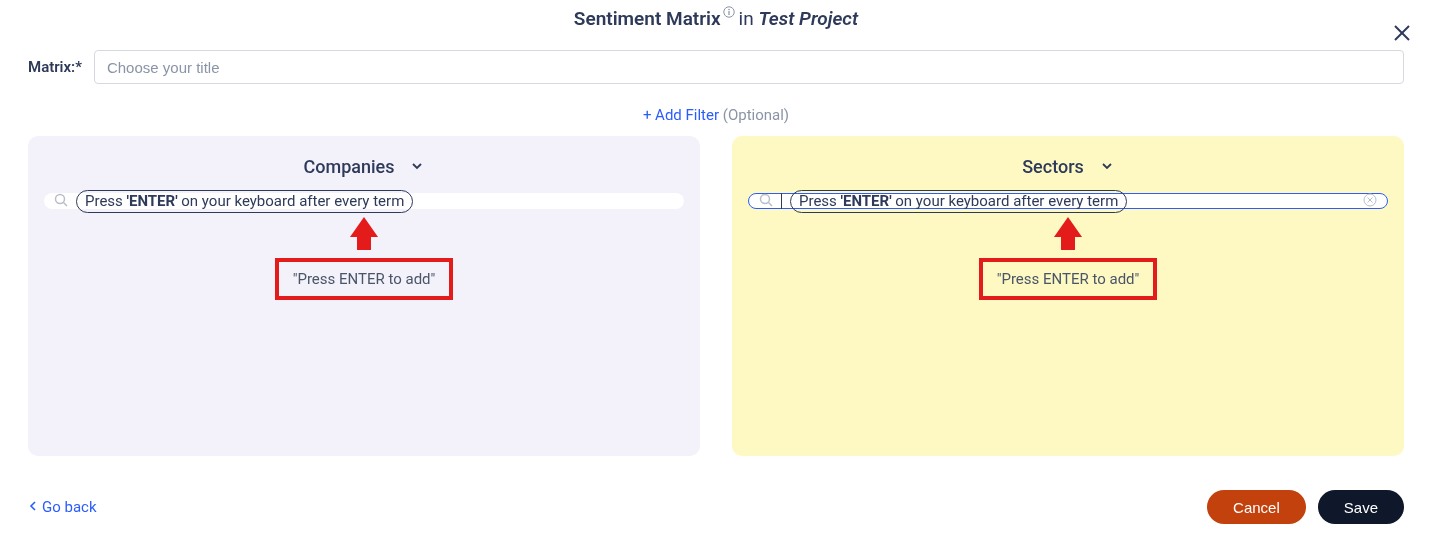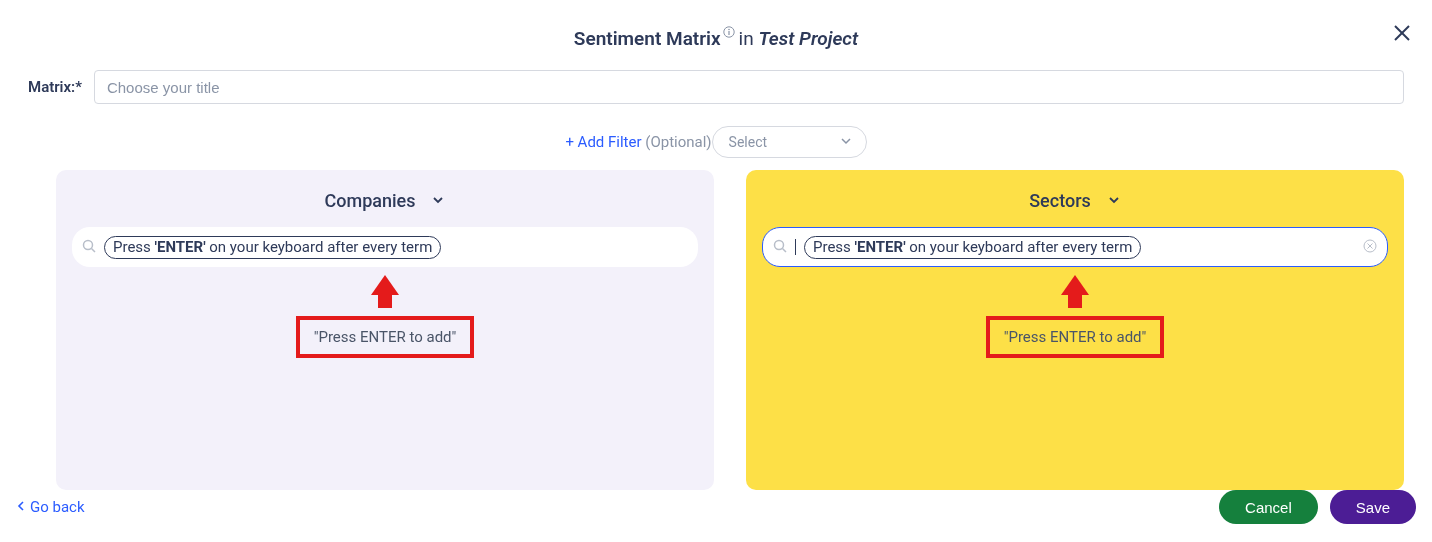--- a/index.html
+++ b/index.html
@@ -7,21 +7,21 @@
     font-family: -apple-system, BlinkMacSystemFont, "Segoe UI", Roboto, Helvetica, Arial, sans-serif;
     background: #ffffff;
     color: #2e3a59;
     width: 1432px;
     height: 542px;
     position: relative;
     overflow: hidden;
   }
   .header {
     text-align: center;
-    padding-top: 24px;
+    padding-top: 4px;
     padding-bottom: 10px;
     position: relative;
   }
   .header-title {
     font-size: 19px;
     font-weight: 600;
     color: #2e3a59;
     display: inline-block;
   }
   .header-in {
@@ -99,48 +99,47 @@
     justify-content: space-between;
     padding: 0 14px 0 16px;
     font-size: 14px;
     color: #8a94a6;
     cursor: pointer;
   }
   .panels {
     display: flex;
     gap: 32px;
     padding: 0 28px;
-    margin-left: 28px;
   }
   .panel {
     flex: 1;
     border-radius: 10px;
     height: 320px;
     padding: 20px 16px;
   }
   .panel-left { background: #f3f1fa; }
-  .panel-right { background: #fde047; }
+  .panel-right { background: #fef9c3; }
   .panel-header {
     text-align: center;
     font-size: 18px;
     font-weight: 500;
     color: #2e3a59;
     margin-bottom: 16px;
     display: flex;
     align-items: center;
     justify-content: center;
     gap: 16px;
   }
   .chevron { color: #2e3a59; }
   .search-bar {
     display: flex;
     align-items: center;
     background: #ffffff;
     border-radius: 18px;
-    height: 40px;
+    height: 16px;
     padding: 0 10px;
     gap: 8px;
     position: relative;
   }
   .search-bar.focused {
     border: 1px solid #2b5cff;
   }
   .search-icon { color: #b8bec9; flex-shrink: 0; }
   .pill {
     border: 1.5px solid #2e3a59;
@@ -191,21 +190,21 @@
     color: #4a5568;
   }
   .footer {
     position: absolute;
     bottom: 18px;
     left: 0;
     right: 0;
     display: flex;
     justify-content: space-between;
     align-items: center;
-    padding: 0 16px;
+    padding: 0 28px;
   }
   .go-back {
     font-size: 15px;
     color: #2b5cff;
     cursor: pointer;
     display: flex;
     align-items: center;
     gap: 4px;
   }
   .footer-buttons {
@@ -215,25 +214,25 @@
   .btn {
     height: 34px;
     border-radius: 17px;
     border: none;
     padding: 0 26px;
     font-size: 15px;
     font-weight: 500;
     cursor: pointer;
   }
   .btn-cancel {
-    background: #15803d;
+    background: #c2410c;
     color: #ffffff;
   }
   .btn-save {
-    background: #4c1d95;
+    background: #0f172a;
     color: #ffffff;
   }
 </style>
 </head>
 <body>
 
 <div class="header">
   <span class="header-title">Sentiment Matrix</span>
   <span class="info-icon">
     <svg width="12" height="12" viewBox="0 0 12 12">
@@ -254,28 +253,20 @@
 
 <div class="title-row">
   <span class="title-label">Matrix:*</span>
   <input class="title-input" type="text" placeholder="Choose your title" style="">
 </div>
 
 <div class="filter-row">
   <div class="add-filter">
     <span>+ Add Filter </span><span class="optional">(Optional)</span>
   </div>
-  <div class="select-dropdown">
-    <span>Select</span>
-    <span>
-      <svg width="12" height="12" viewBox="0 0 12 12">
-          <polyline points="2,4 6,8 10,4" fill="none" stroke="#8a94a6" stroke-width="1.5"></polyline>
-        </svg>
-    </span>
-  </div>
 </div>
 
 <div class="panels">
 
   <div class="panel panel-left">
     <div class="panel-header">
       <span>Companies</span>
       <span class="chevron">
         <svg width="14" height="14" viewBox="0 0 14 14">
             <polyline points="3,5 7,9 11,5" fill="none" stroke="#2e3a59" stroke-width="1.8"></polyline>

